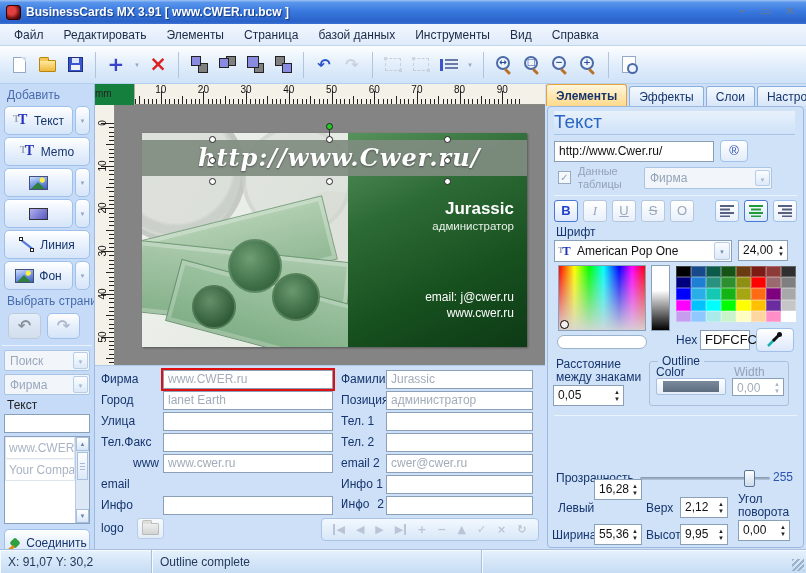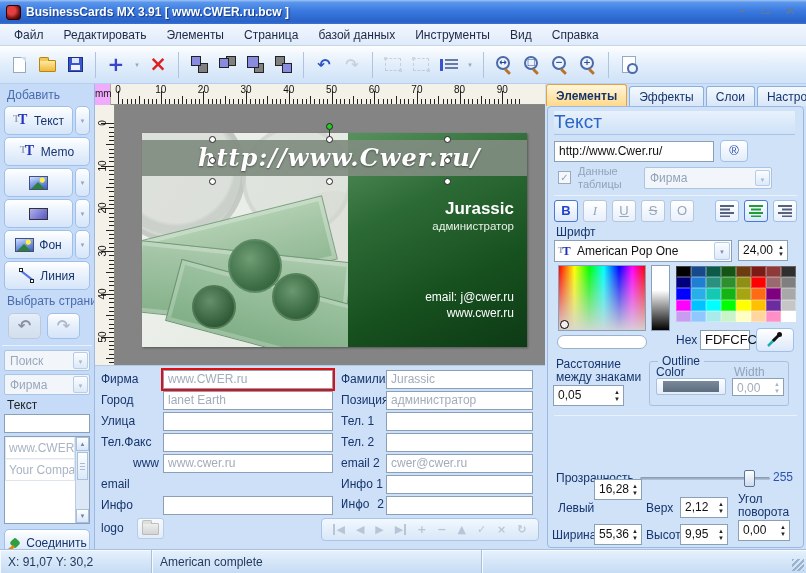--- a/index.html
+++ b/index.html
@@ -82,21 +82,21 @@
 .vscroll .th{height:28px;margin:1px;background:linear-gradient(#fdfeff,#dde9f8);border:1px solid #a8c0e0;display:flex;flex-direction:column;justify-content:center;gap:2px;padding:0 2px}
 .vscroll .th i{height:1px;background:#a8bcd8}
 .vscroll .a.b{position:absolute;bottom:0;left:0;right:0}
 .connect{margin:5px 4px;height:27px;background:linear-gradient(#ffffff,#eaf2fd 45%,#d6e5f9);border:1px solid #9ec0ea;border-radius:5px;display:flex;align-items:center;justify-content:center;gap:4px;font-size:12px;color:#16356e}
 .plug{width:15px;height:14px;position:relative;flex:none}
 .plug::before{content:"";position:absolute;left:4px;top:3px;width:8px;height:8px;background:#2f9f3f;border-radius:2px;transform:rotate(45deg)}
 .plug::after{content:"";position:absolute;left:0;bottom:0;width:8px;height:3px;background:#e08818;transform:rotate(-40deg);border-radius:1px}
 
 .center{position:absolute;top:84px;left:95px;width:450px;bottom:24px;background:#cde0f7}
 .hruler{position:absolute;left:0;top:0;right:0;height:21px;background:#f4f1e8;border-bottom:1px solid #8a8a80}
-.hcorner{position:absolute;left:0;top:0;width:16px;height:21px;background:#f0abfc;border-right:1px solid #b0ada0;font-size:10px;color:#222;text-align:center;line-height:20px;z-index:2}
+.hcorner{position:absolute;left:0;top:0;width:40px;height:21px;background:#15803d;border-right:1px solid #b0ada0;font-size:10px;color:#222;text-align:left;line-height:20px;z-index:2}
 .hruler i{position:absolute;bottom:0;width:1px;background:#222}
 .hruler .t5{height:5px}.hruler .t7{height:8px}.hruler .t12{height:13px}
 .hruler em{position:absolute;top:0;width:22px;margin-left:-11px;text-align:center;font:10px/12px "Liberation Sans",sans-serif;font-style:normal;color:#111}
 .vruler{position:absolute;left:0;top:21px;width:20px;bottom:184px;background:#f4f1e8;border-right:1px solid #8a8a80}
 .vruler i{position:absolute;right:0;height:1px;background:#222}
 .vruler .t5{width:5px}.vruler .t7{width:8px}.vruler .t12{width:13px}
 .vruler em{position:absolute;left:1px;width:14px;margin-top:-6px;text-align:center;font:10px/12px "Liberation Sans",sans-serif;font-style:normal;color:#111;transform:rotate(-90deg)}
 .canvas{position:absolute;left:20px;top:21px;right:0;height:260px;background:#848484;overflow:hidden}
 .card{position:absolute;left:27px;top:28px;width:385px;height:214px;background:linear-gradient(120deg,#f2f4ef 0%,#e6ebe4 40%,#eef0ea 100%);box-shadow:1px 1px 2px rgba(0,0,0,.35)}
 .money{position:absolute;left:0;top:0;width:206px;height:214px;overflow:hidden}
@@ -323,33 +323,33 @@
       <div class="sbtn scaret"></div>
     </div>
     <div class="sbrow">
       <div class="sbtn">
           <span class="rect-icon"></span>
         </div>
       <div class="sbtn scaret"></div>
     </div>
     <div class="sbrow">
       <div class="sbtn">
-          <span class="pic-icon"></span>
-          <span>Фон</span>
-        </div>
-      <div class="sbtn scaret"></div>
-    </div>
-    <div class="sbrow">
-      <div class="sbtn">
           <span class="line-icon">
             <i></i>
             <b></b>
           </span>
           <span>Линия</span>
         </div>
+    </div>
+    <div class="sbrow">
+      <div class="sbtn">
+          <span class="pic-icon"></span>
+          <span>Фон</span>
+        </div>
+      <div class="sbtn scaret"></div>
     </div>
     <div class="seclabel">Выбрать страни</div>
     <div class="undoredo">
       <div class="urbtn dis">
           <span class="i-undo" style="filter:grayscale(1)"></span>
         </div>
       <div class="urbtn">
           <span class="i-redo" style="filter:none"></span>
         </div>
     </div>
@@ -837,18 +837,18 @@
           <span class="ar">
             <s>▲</s>
             <s>▼</s>
           </span>
         </div>
     </div>
   </div>
 
   <div class="statusbar">
     <div class="scell" style="width:152px">X: 91,07 Y: 30,2</div>
-    <div class="scell" style="width:330px">American complete</div>
+    <div class="scell" style="width:330px">Outline complete</div>
     <div class="scell" style="flex:1;border-right:none"></div>
     <div class="grip"></div>
   </div>
 
 </div>
 
 </body></html>

